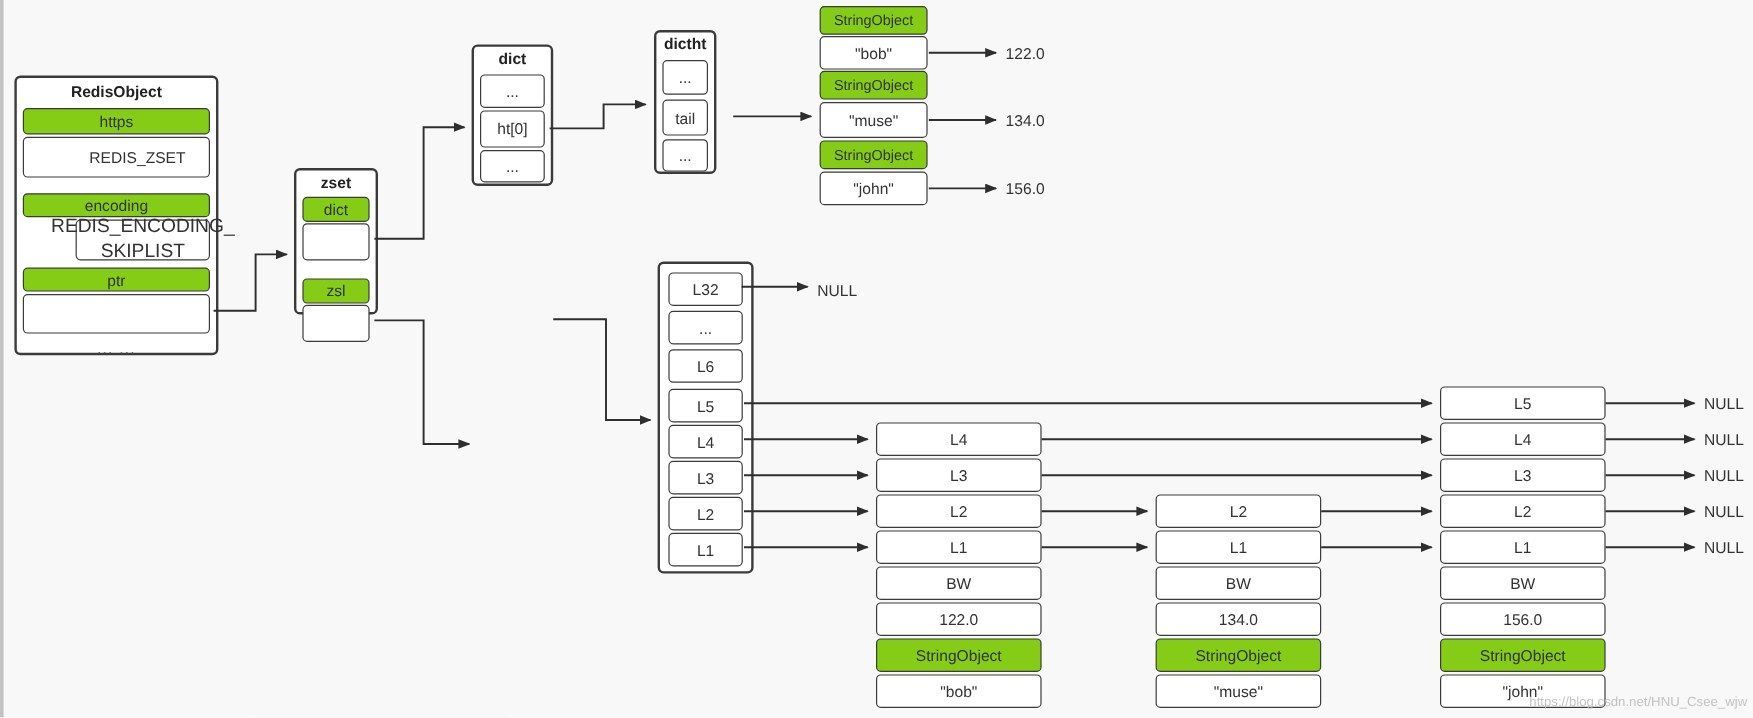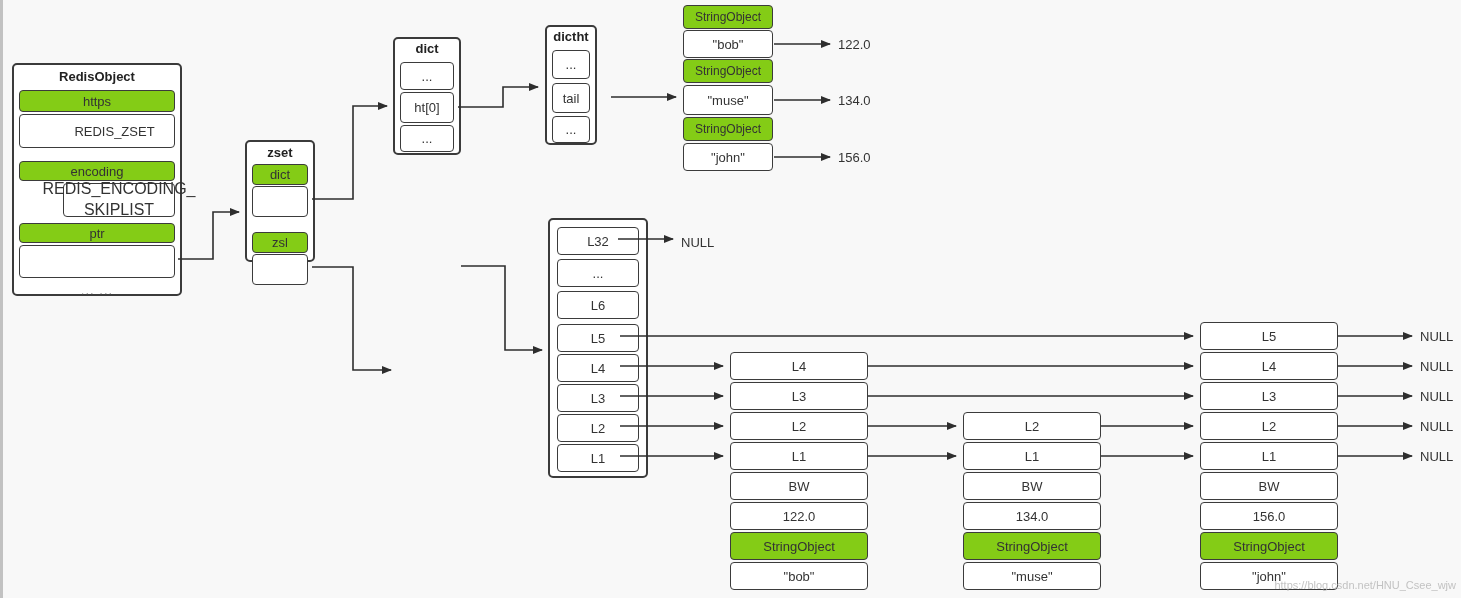--- a/index.html
+++ b/index.html
@@ -70,21 +70,21 @@
     <div class="cell" style="left:0;right:0;top:80px;height:30px;">"muse"</div>
     <div class="cell green" style="left:0;right:0;top:112px;height:24px;font-size:12px;">StringObject</div>
     <div class="cell" style="left:0;right:0;top:138px;height:28px;">"john"</div>
   </div>
 
   <div class="floating-label" style="left:838px;top:37px;">122.0</div>
   <div class="floating-label" style="left:838px;top:93px;">134.0</div>
   <div class="floating-label" style="left:838px;top:150px;">156.0</div>
 
 
-  <div class="box" style="left:548px;top:218px;width:100px;height:260px;">
+  <div class="box" style="left:548px;top:218px;width:80px;height:260px;">
     <div class="cell" style="left:7px;right:7px;top:7px;height:28px;">L32</div>
     <div class="cell" style="left:7px;right:7px;top:39px;height:28px;">...</div>
     <div class="cell" style="left:7px;right:7px;top:71px;height:28px;">L6</div>
     <div class="cell" style="left:7px;right:7px;top:104px;height:28px;">L5</div>
     <div class="cell" style="left:7px;right:7px;top:134px;height:28px;">L4</div>
     <div class="cell" style="left:7px;right:7px;top:164px;height:28px;">L3</div>
     <div class="cell" style="left:7px;right:7px;top:194px;height:28px;">L2</div>
     <div class="cell" style="left:7px;right:7px;top:224px;height:28px;">L1</div>
   </div>
 

